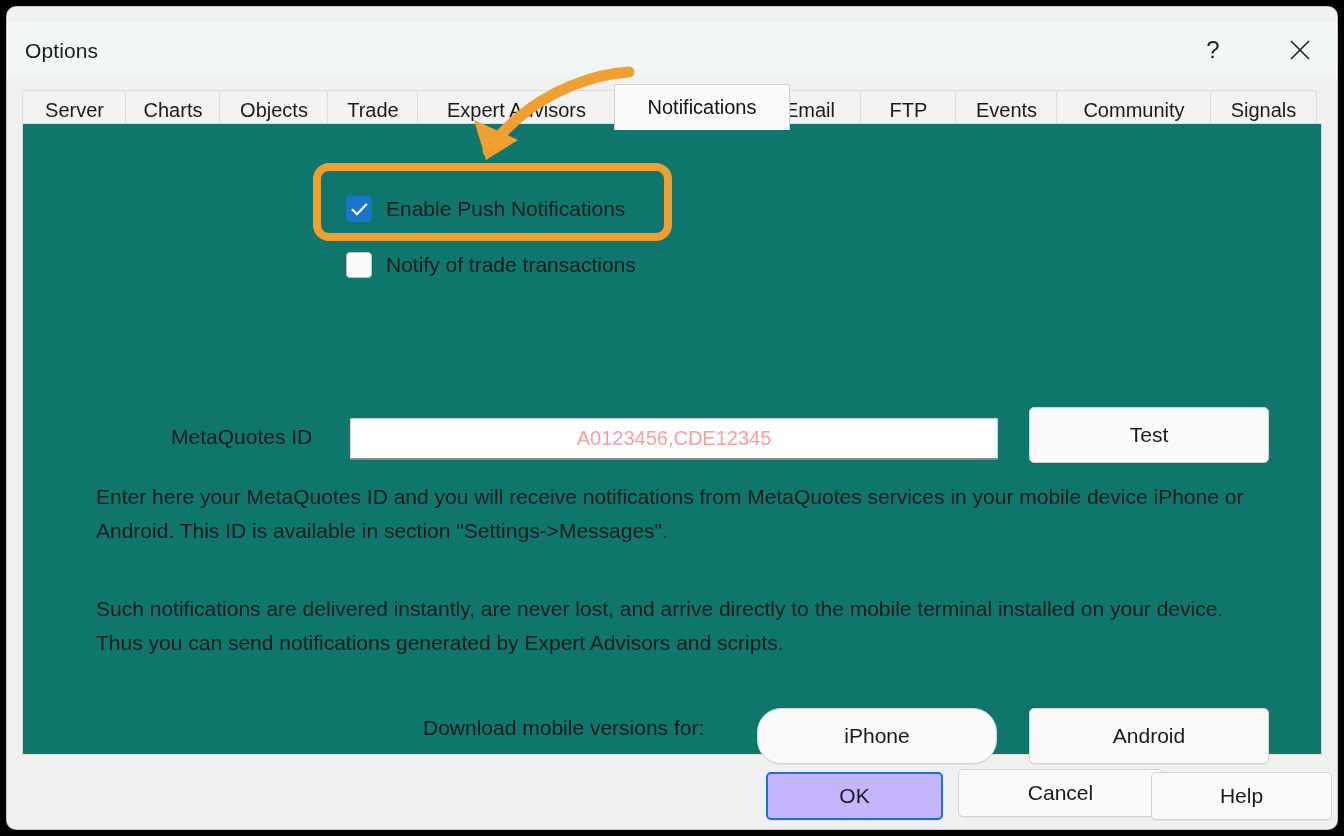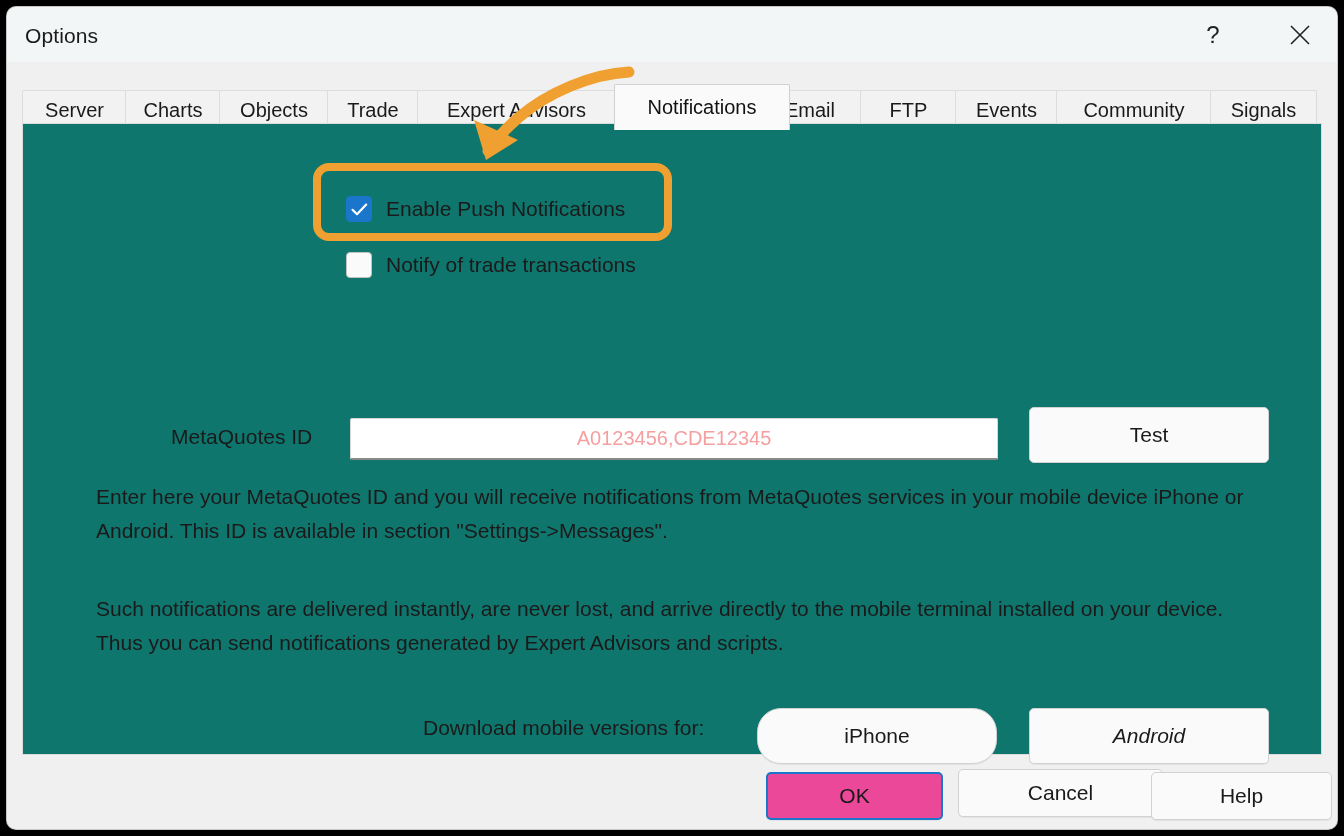--- a/index.html
+++ b/index.html
@@ -21,21 +21,21 @@
     height: 822px;
     background: #f0f0f0;
     border-radius: 9px;
     box-shadow: 0 0 0 1px #c8c8c8;
     overflow: hidden;
   }
 
   
   #title-bar {
     position: absolute;
-    left: 0; top: 0;
+    left: 0; top: 15px;
     width: 1330px;
     height: 55px;
     background: #f3f6f7;
   }
   #window-title {
     position: absolute;
     left: 18px;
     top: 17px;
     font-size: 21px;
     color: #1a1a1a;
@@ -221,40 +221,39 @@
     width: 240px;
     height: 56px;
     border-radius: 24px;
   }
   #android-button {
     position: absolute;
     left: 1006px;
     top: 584px;
     width: 240px;
     height: 56px;
-    font-style: italic;
   }
 
   
   #footer-bar {
     position: absolute;
     left: 0;
     top: 748px;
     width: 1330px;
     height: 74px;
     background: #f0f0f0;
   }
   #ok-button {
     position: absolute;
     left: 759px;
     top: 17px;
     width: 177px;
     height: 48px;
     border: 2px solid #1a76ca;
-    background: #ec4899;
+    background: #c4b5fd;
   }
   #cancel-button {
     position: absolute;
     left: 951px;
     top: 14px;
     width: 205px;
     height: 48px;
   }
   #help-button {
     position: absolute;

